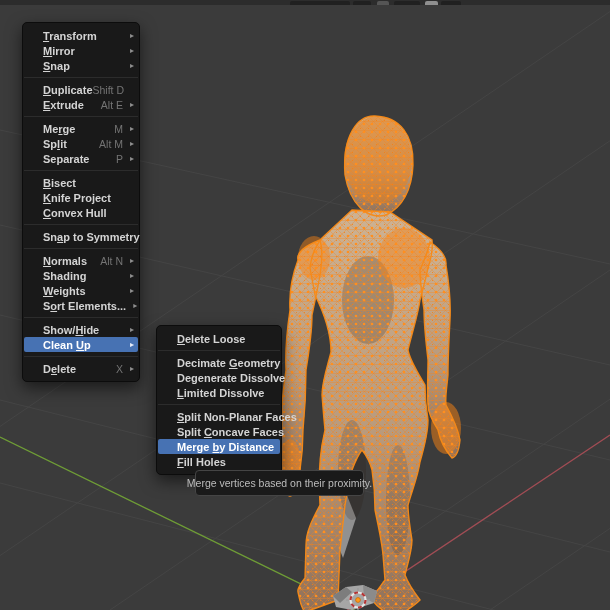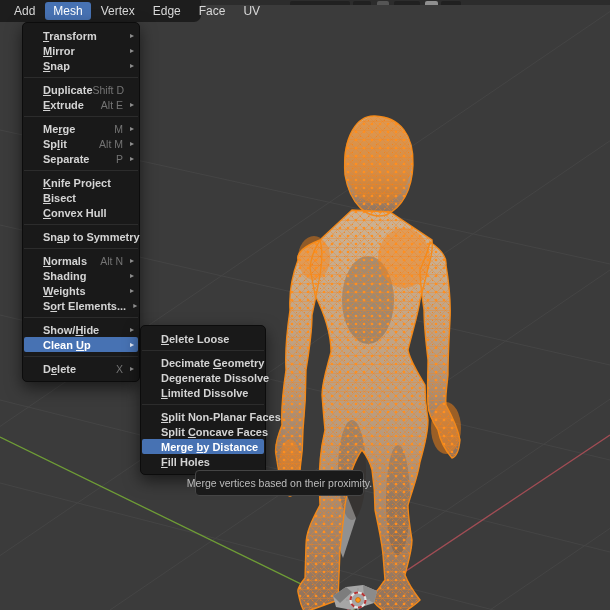--- a/index.html
+++ b/index.html
@@ -26,21 +26,21 @@
   }
   .mb-item.active{background:var(--accent,#4772b3);color:#fff;}
   
   .panel{
     position:absolute;background:var(--panel,#191919);
     border:1px solid #0c0c0c;border-radius:5px;box-sizing:border-box;
     box-shadow:0 6px 16px rgba(0,0,0,.55);
     padding:5px 0;z-index:10;
   }
   .panel.main{left:22px;top:22px;width:118px;}
-  .panel.sub{left:140px;top:325px;width:126px;z-index:12;}
+  .panel.sub{left:156px;top:325px;width:126px;z-index:12;}
   .mi{
     height:15px;display:flex;align-items:center;margin:0 1px;padding:0 4px 0 19px;
     font-size:11px;color:#d4d4d4;white-space:nowrap;border-radius:2px;
   }
   .mi u{text-decoration:underline;text-underline-offset:1px;}
   .mi .lbl{flex:0 0 auto;font-weight:bold;}
   .mi .sc{flex:1 1 auto;text-align:right;color:#747474;font-size:10.5px;padding-right:2px;}
   .mi .arr{flex:0 0 9px;text-align:right;color:#8f8f8f;font-size:8px;line-height:15px;}
   .mi.hl{background:var(--accent,#4772b3);color:#ffffff;}
   .mi.hl .sc{color:#cdd9ec;}
@@ -137,28 +137,20 @@
 
   <div class="topstrip">
     <div class="stub" style="left:290px;width:60px;background:#202020"></div>
     <div class="stub" style="left:353px;width:18px;background:#202020"></div>
     <div class="stub" style="left:377px;width:12px;background:#555555"></div>
     <div class="stub" style="left:394px;width:26px;background:#202020"></div>
     <div class="stub" style="left:425px;width:13px;background:#8f8f8f"></div>
     <div class="stub" style="left:441px;width:20px;background:#202020"></div>
   </div>
 
-  <div class="menubar">
-      <div class="mb-item">Add</div>
-      <div class="mb-item active">Mesh</div>
-      <div class="mb-item">Vertex</div>
-      <div class="mb-item">Edge</div>
-      <div class="mb-item">Face</div>
-      <div class="mb-item">UV</div>
-    </div>
 
   <div class="panel main" id="mesh-menu">
       <div class="mi">
         <span class="lbl"><u>T</u>ransform</span>
         <span class="sc"></span>
         <span class="arr">▸</span>
       </div>
       <div class="mi">
         <span class="lbl"><u>M</u>irror</span>
         <span class="sc"></span>
@@ -191,26 +183,26 @@
         <span class="sc">Alt M</span>
         <span class="arr">▸</span>
       </div>
       <div class="mi">
         <span class="lbl">Separate</span>
         <span class="sc">P</span>
         <span class="arr">▸</span>
       </div>
       <div class="msep"></div>
       <div class="mi">
+        <span class="lbl"><u>B</u>isect</span>
+        <span class="sc"></span>
+        <span class="arr"></span>
+      </div>
+      <div class="mi">
         <span class="lbl"><u>K</u>nife Project</span>
-        <span class="sc"></span>
-        <span class="arr"></span>
-      </div>
-      <div class="mi">
-        <span class="lbl"><u>B</u>isect</span>
         <span class="sc"></span>
         <span class="arr"></span>
       </div>
       <div class="mi">
         <span class="lbl"><u>C</u>onvex Hull</span>
         <span class="sc"></span>
         <span class="arr"></span>
       </div>
       <div class="msep"></div>
       <div class="mi">

